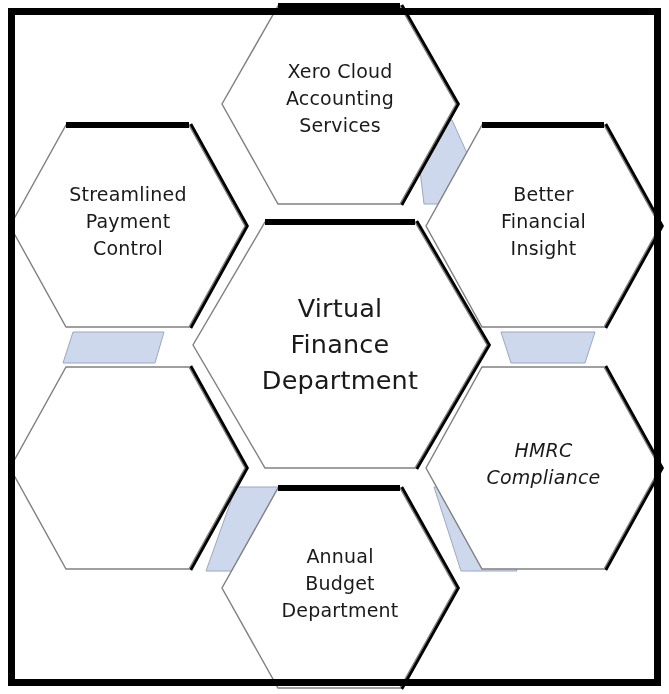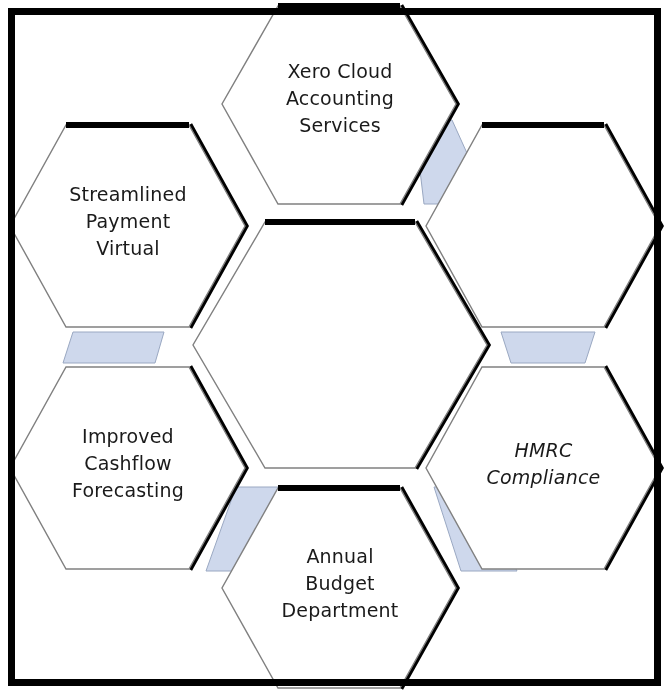--- a/index.html
+++ b/index.html
@@ -134,28 +134,31 @@
 
     <rect class="frame" x="11.5" y="11.5" width="646" height="671"></rect>
   </svg>
 
   <div class="hex-label satellite" style="left:222px; top:58px; width:236px;">Xero Cloud
 Accounting
 Services</div>
 
   <div class="hex-label satellite" style="left:10px; top:181px; width:236px;">Streamlined
 Payment
-Virtual</div>
+Control</div>
 
+  <div class="hex-label satellite" style="left:426px; top:181px; width:235px;">Better
+Financial
+Insight</div>
 
-  <div class="hex-label satellite" style="left:10px; top:423px; width:236px;">Improved
-Cashflow
-Forecasting</div>
 
   <div class="hex-label satellite" style="left:426px; top:437px; width:235px;font-style:italic;">HMRC
 Compliance</div>
 
   <div class="hex-label satellite" style="left:222px; top:543px; width:236px;">Annual
 Budget
 Department</div>
 
+  <div class="hex-label center" style="left:193px; top:290px; width:294px;">Virtual
+Finance
+Department</div>
 
 </div>
 
 </body></html>

